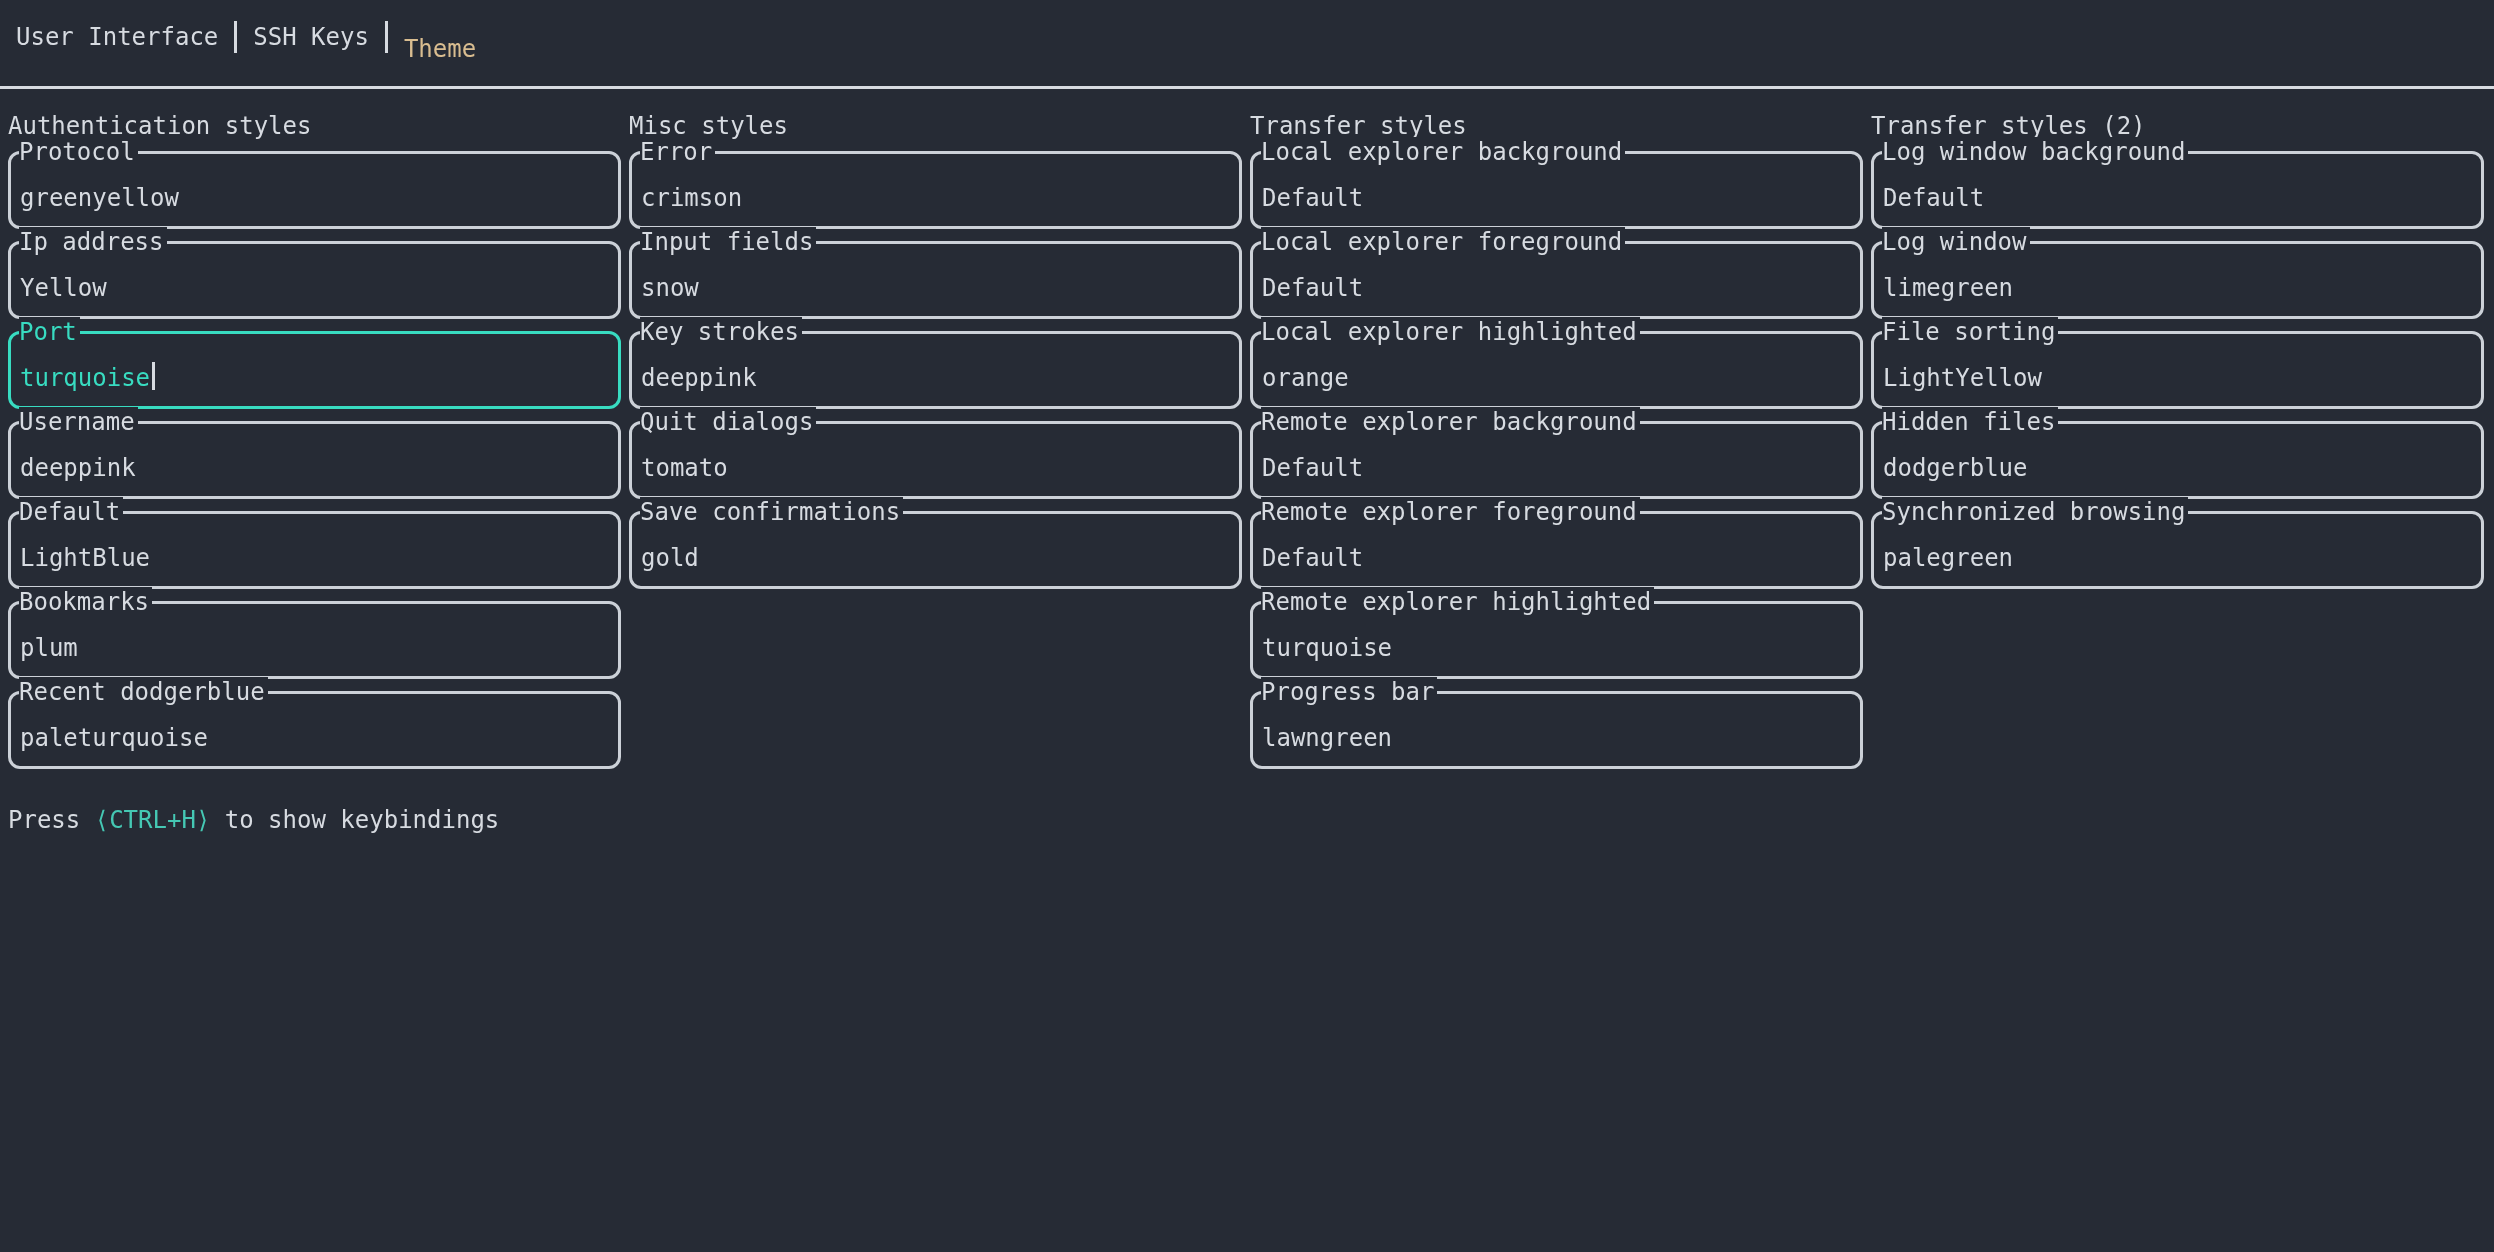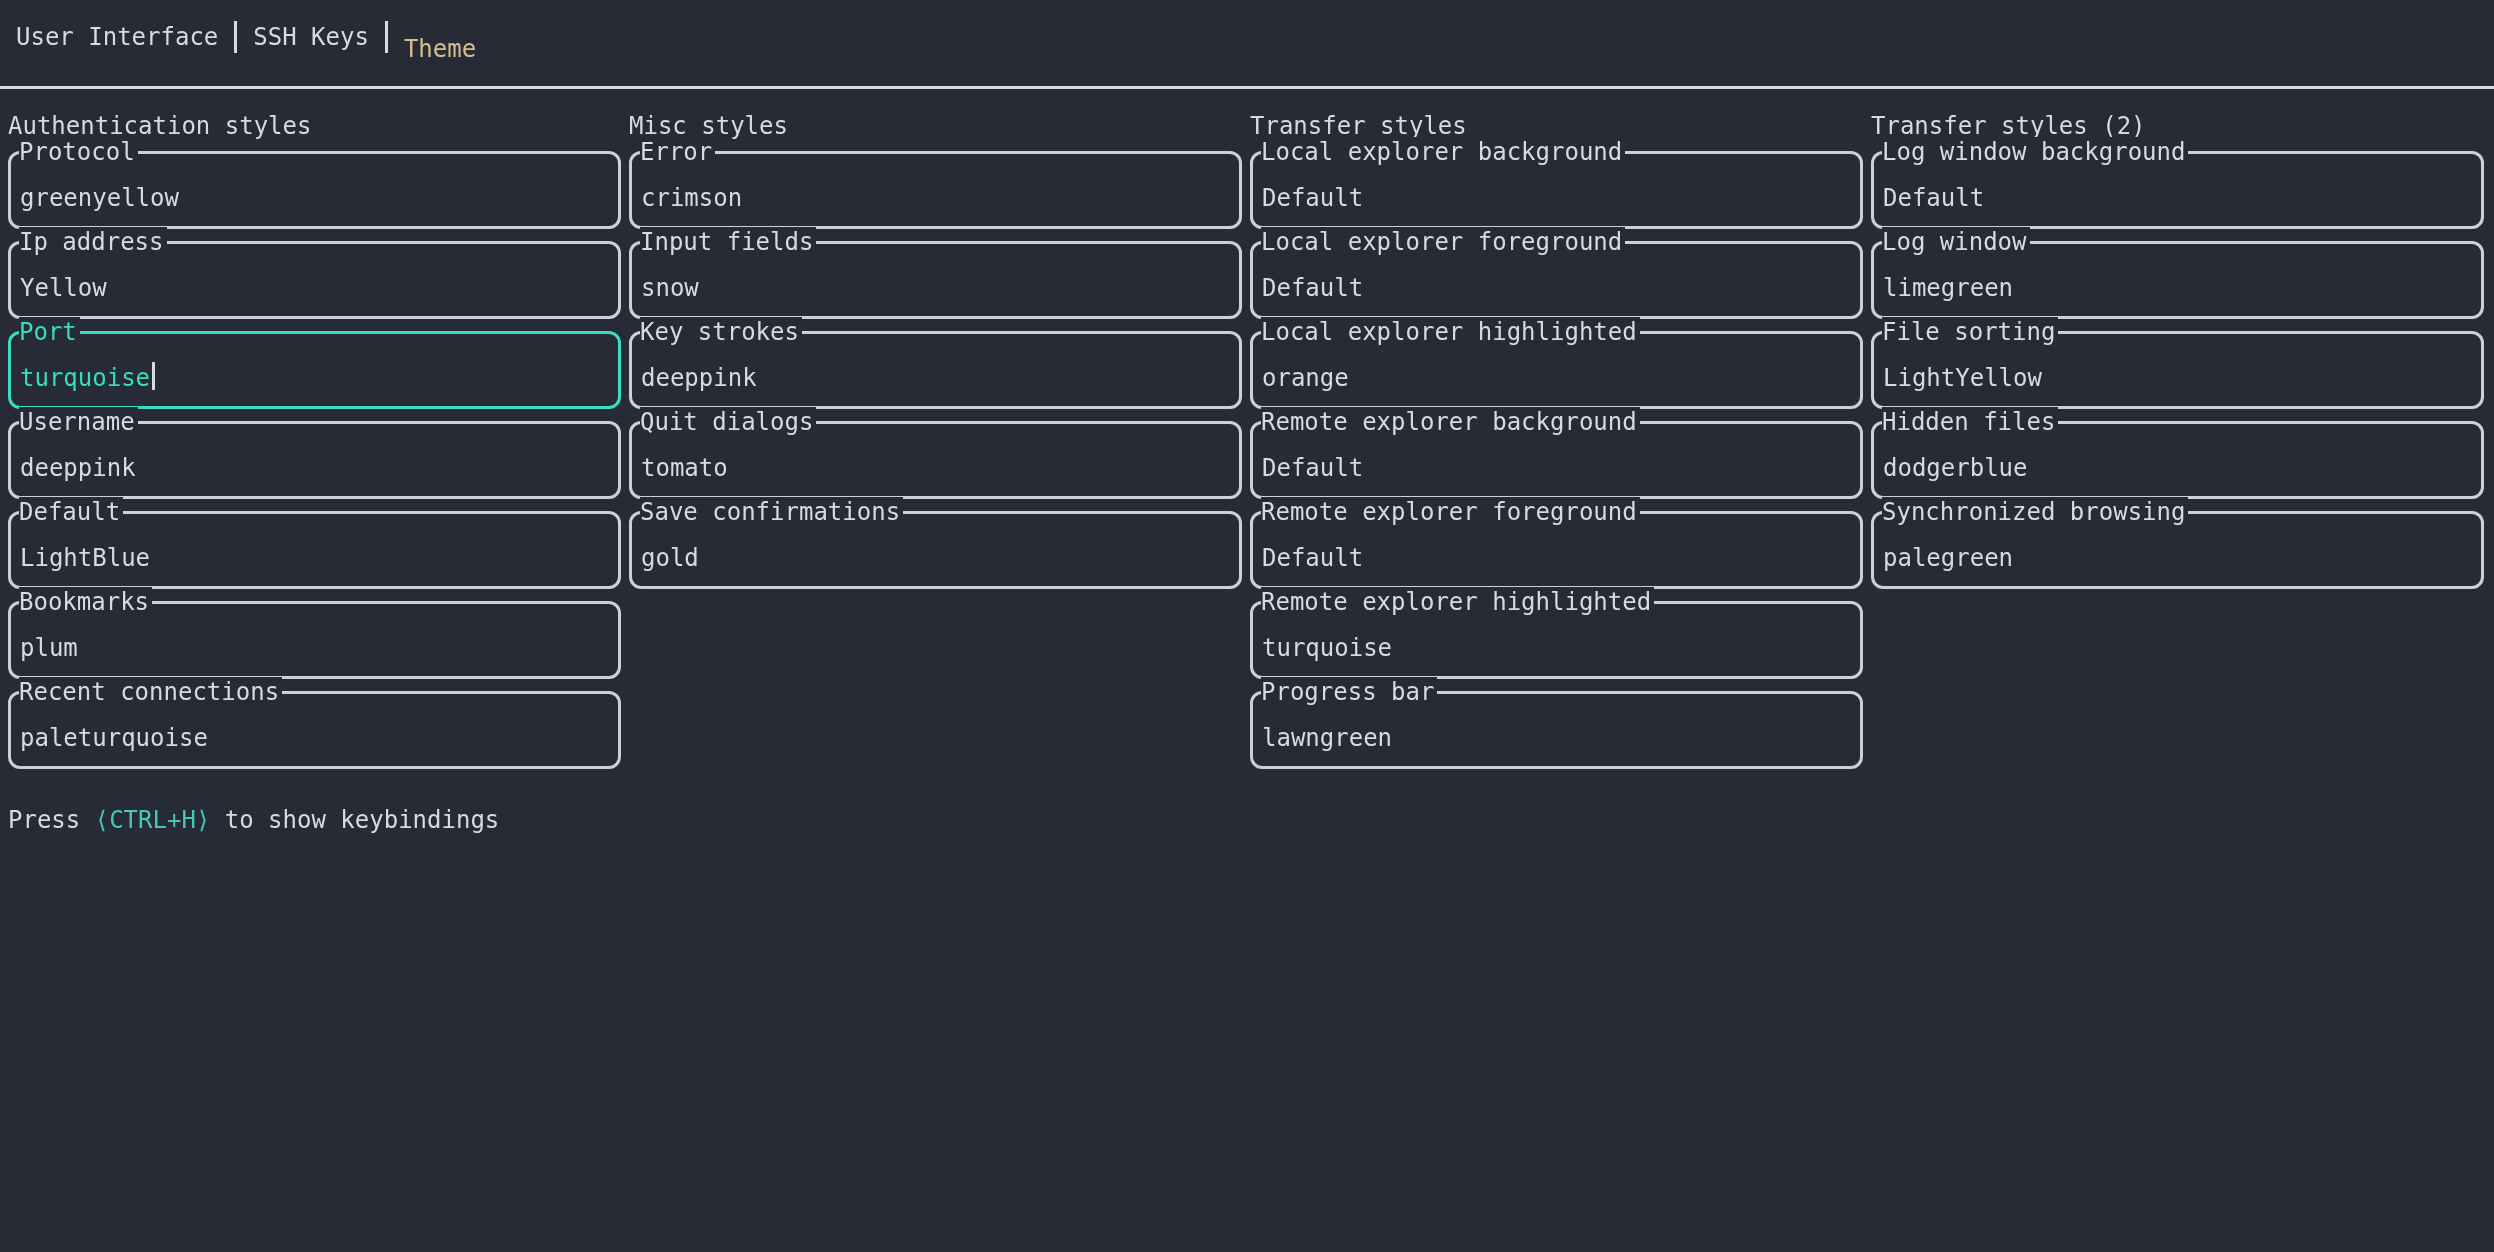--- a/index.html
+++ b/index.html
@@ -126,21 +126,21 @@
     <span class="field-label">Default</span>
     <span class="field-value">LightBlue</span>
   </div>
 
   <div class="field">
     <span class="field-label">Bookmarks</span>
     <span class="field-value">plum</span>
   </div>
 
   <div class="field">
-    <span class="field-label">Recent connections</span>
+    <span class="field-label">Recent dodgerblue</span>
     <span class="field-value">paleturquoise</span>
   </div>
 </div>
   </section>
 
   <section class="column">
     <div class="col-title">Misc styles</div>
     <div class="fields">
   <div class="field">
     <span class="field-label">Error</span>

